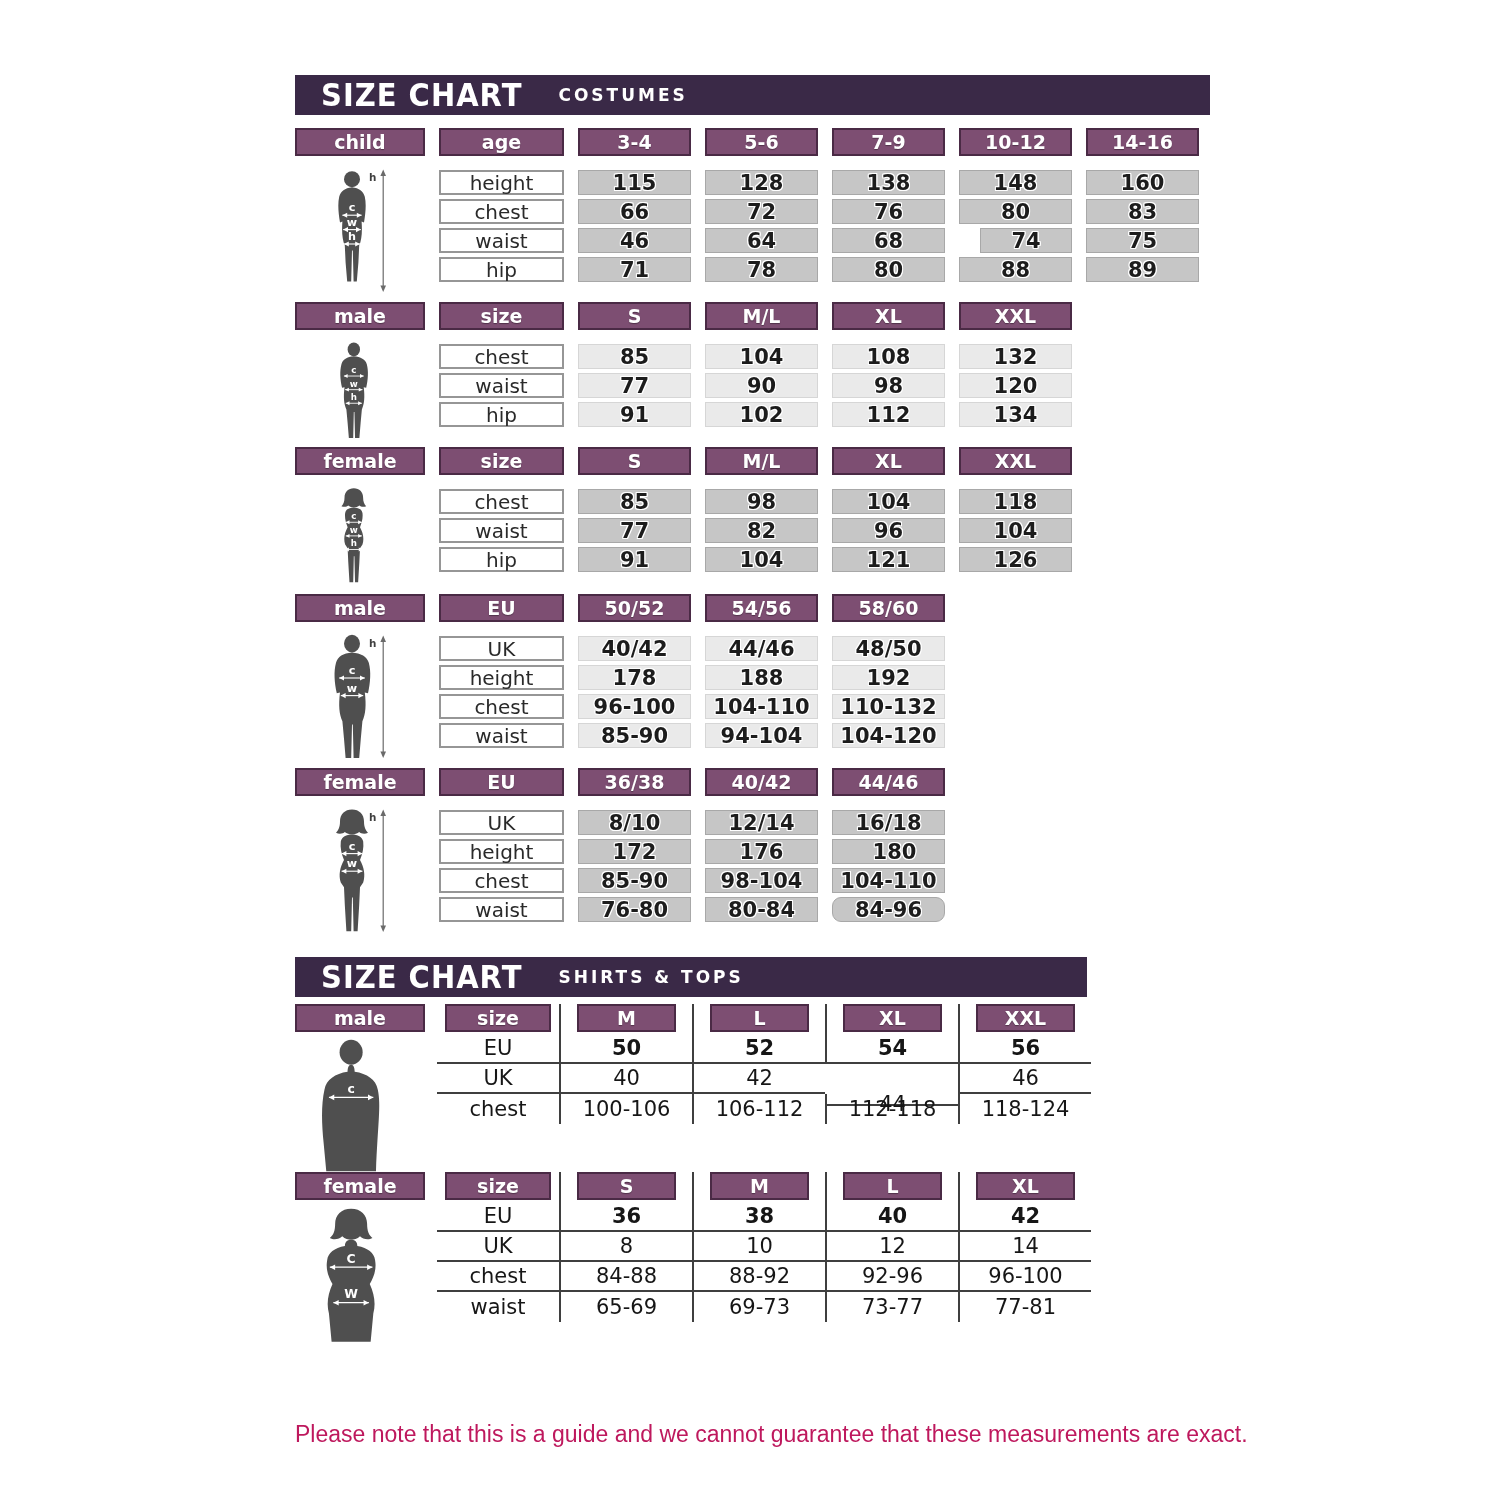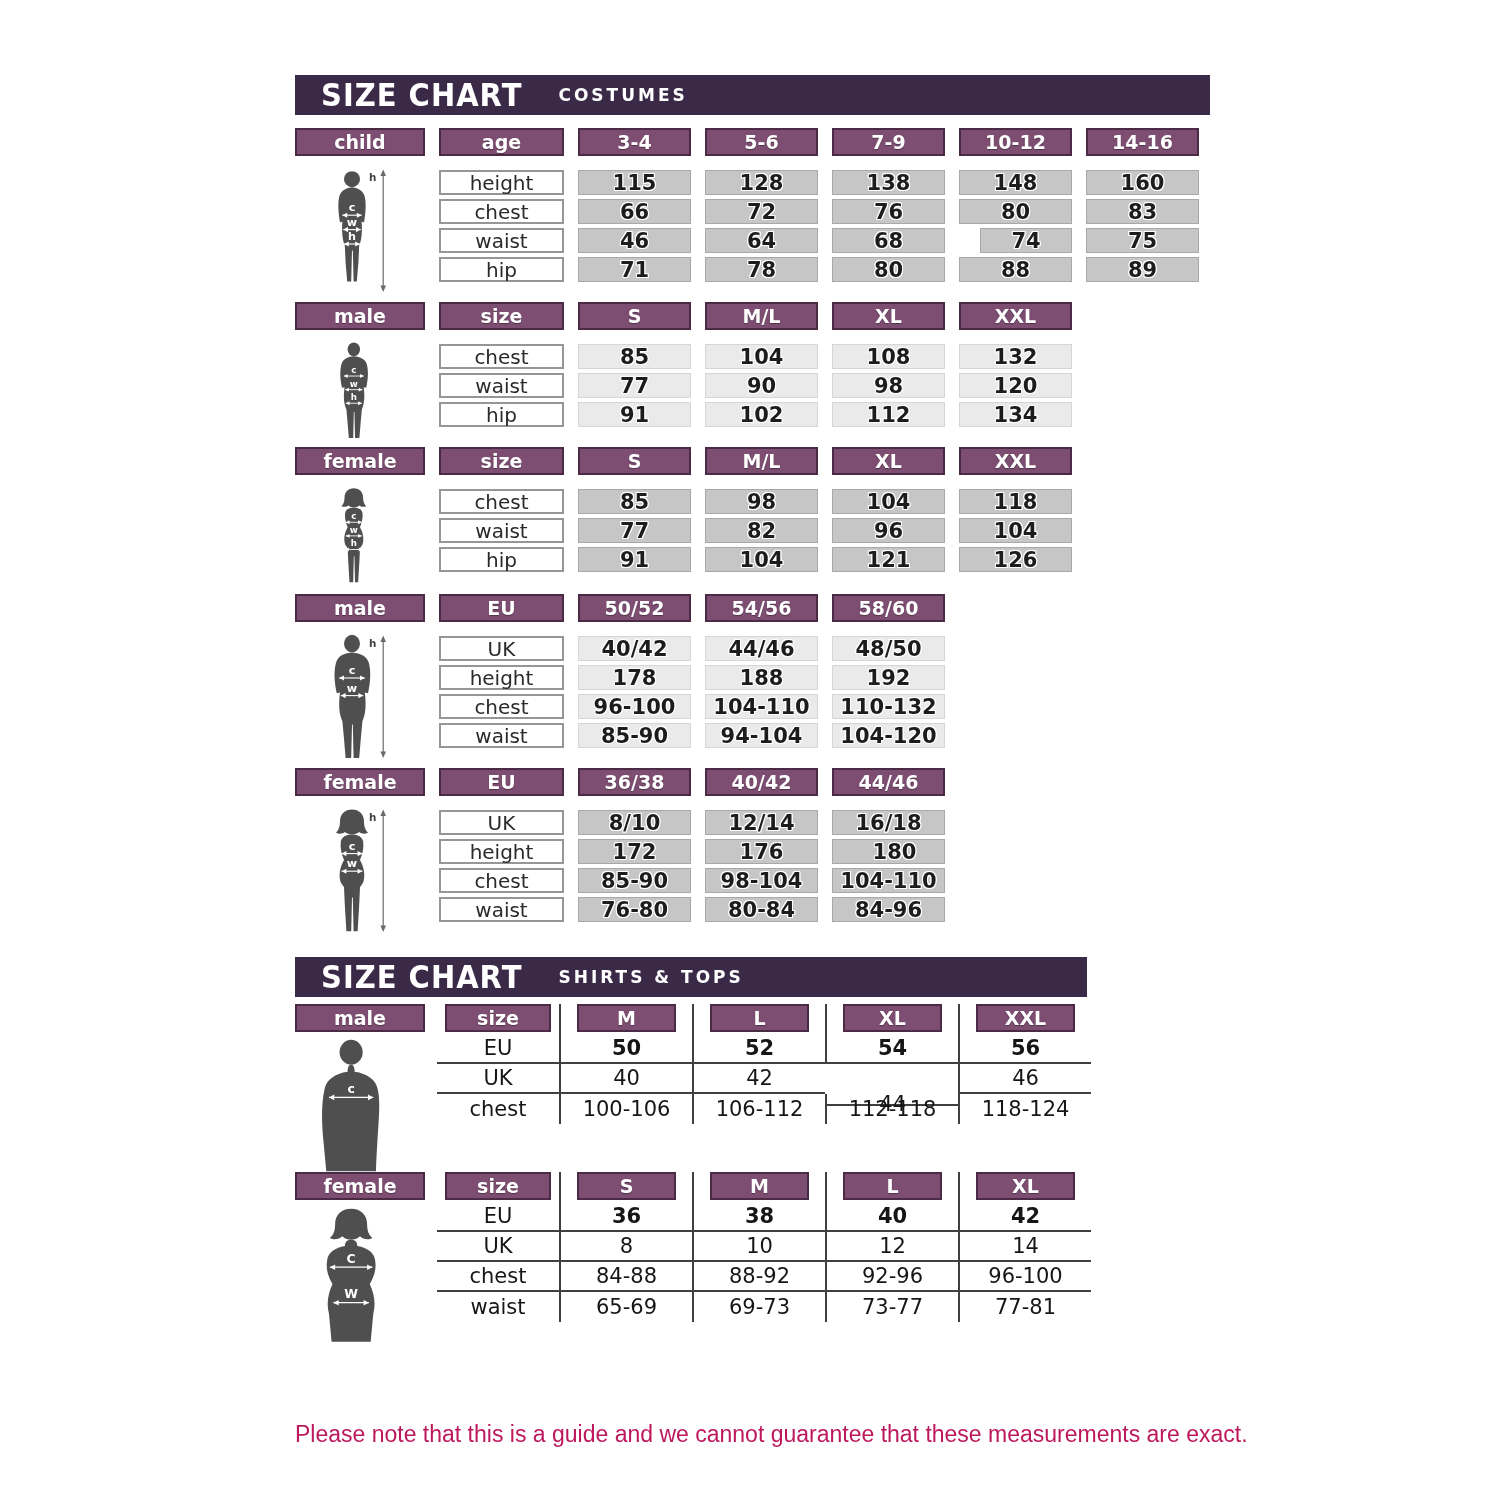--- a/index.html
+++ b/index.html
@@ -324,21 +324,21 @@
         <div class="vbox medium" style="grid-area: 4 / 3;">172</div>
         <div class="vbox medium" style="grid-area: 4 / 4;">176</div>
         <div class="vbox medium" style="grid-area: 4 / 5; padding-left: 12px;">180</div>
         <div class="lbox" style="grid-area: 5 / 2;">chest</div>
         <div class="vbox medium" style="grid-area: 5 / 3;">85-90</div>
         <div class="vbox medium" style="grid-area: 5 / 4;">98-104</div>
         <div class="vbox medium" style="grid-area: 5 / 5;">104-110</div>
         <div class="lbox" style="grid-area: 6 / 2;">waist</div>
         <div class="vbox medium" style="grid-area: 6 / 3;">76-80</div>
         <div class="vbox medium" style="grid-area: 6 / 4;">80-84</div>
-        <div class="vbox medium" style="grid-area: 6 / 5;">84-96</div>
+        <div class="vbox medium" style="grid-area: 6 / 5; border-radius: 9px;">84-96</div>
       </div>
     </div>
 
   <div class="title-bar bar-shirts">
     <span class="title">SIZE CHART</span>
     <span class="subtitle">SHIRTS &amp; TOPS</span>
   </div>
 
   <div id="shirts-tables">
       <div class="stable">

